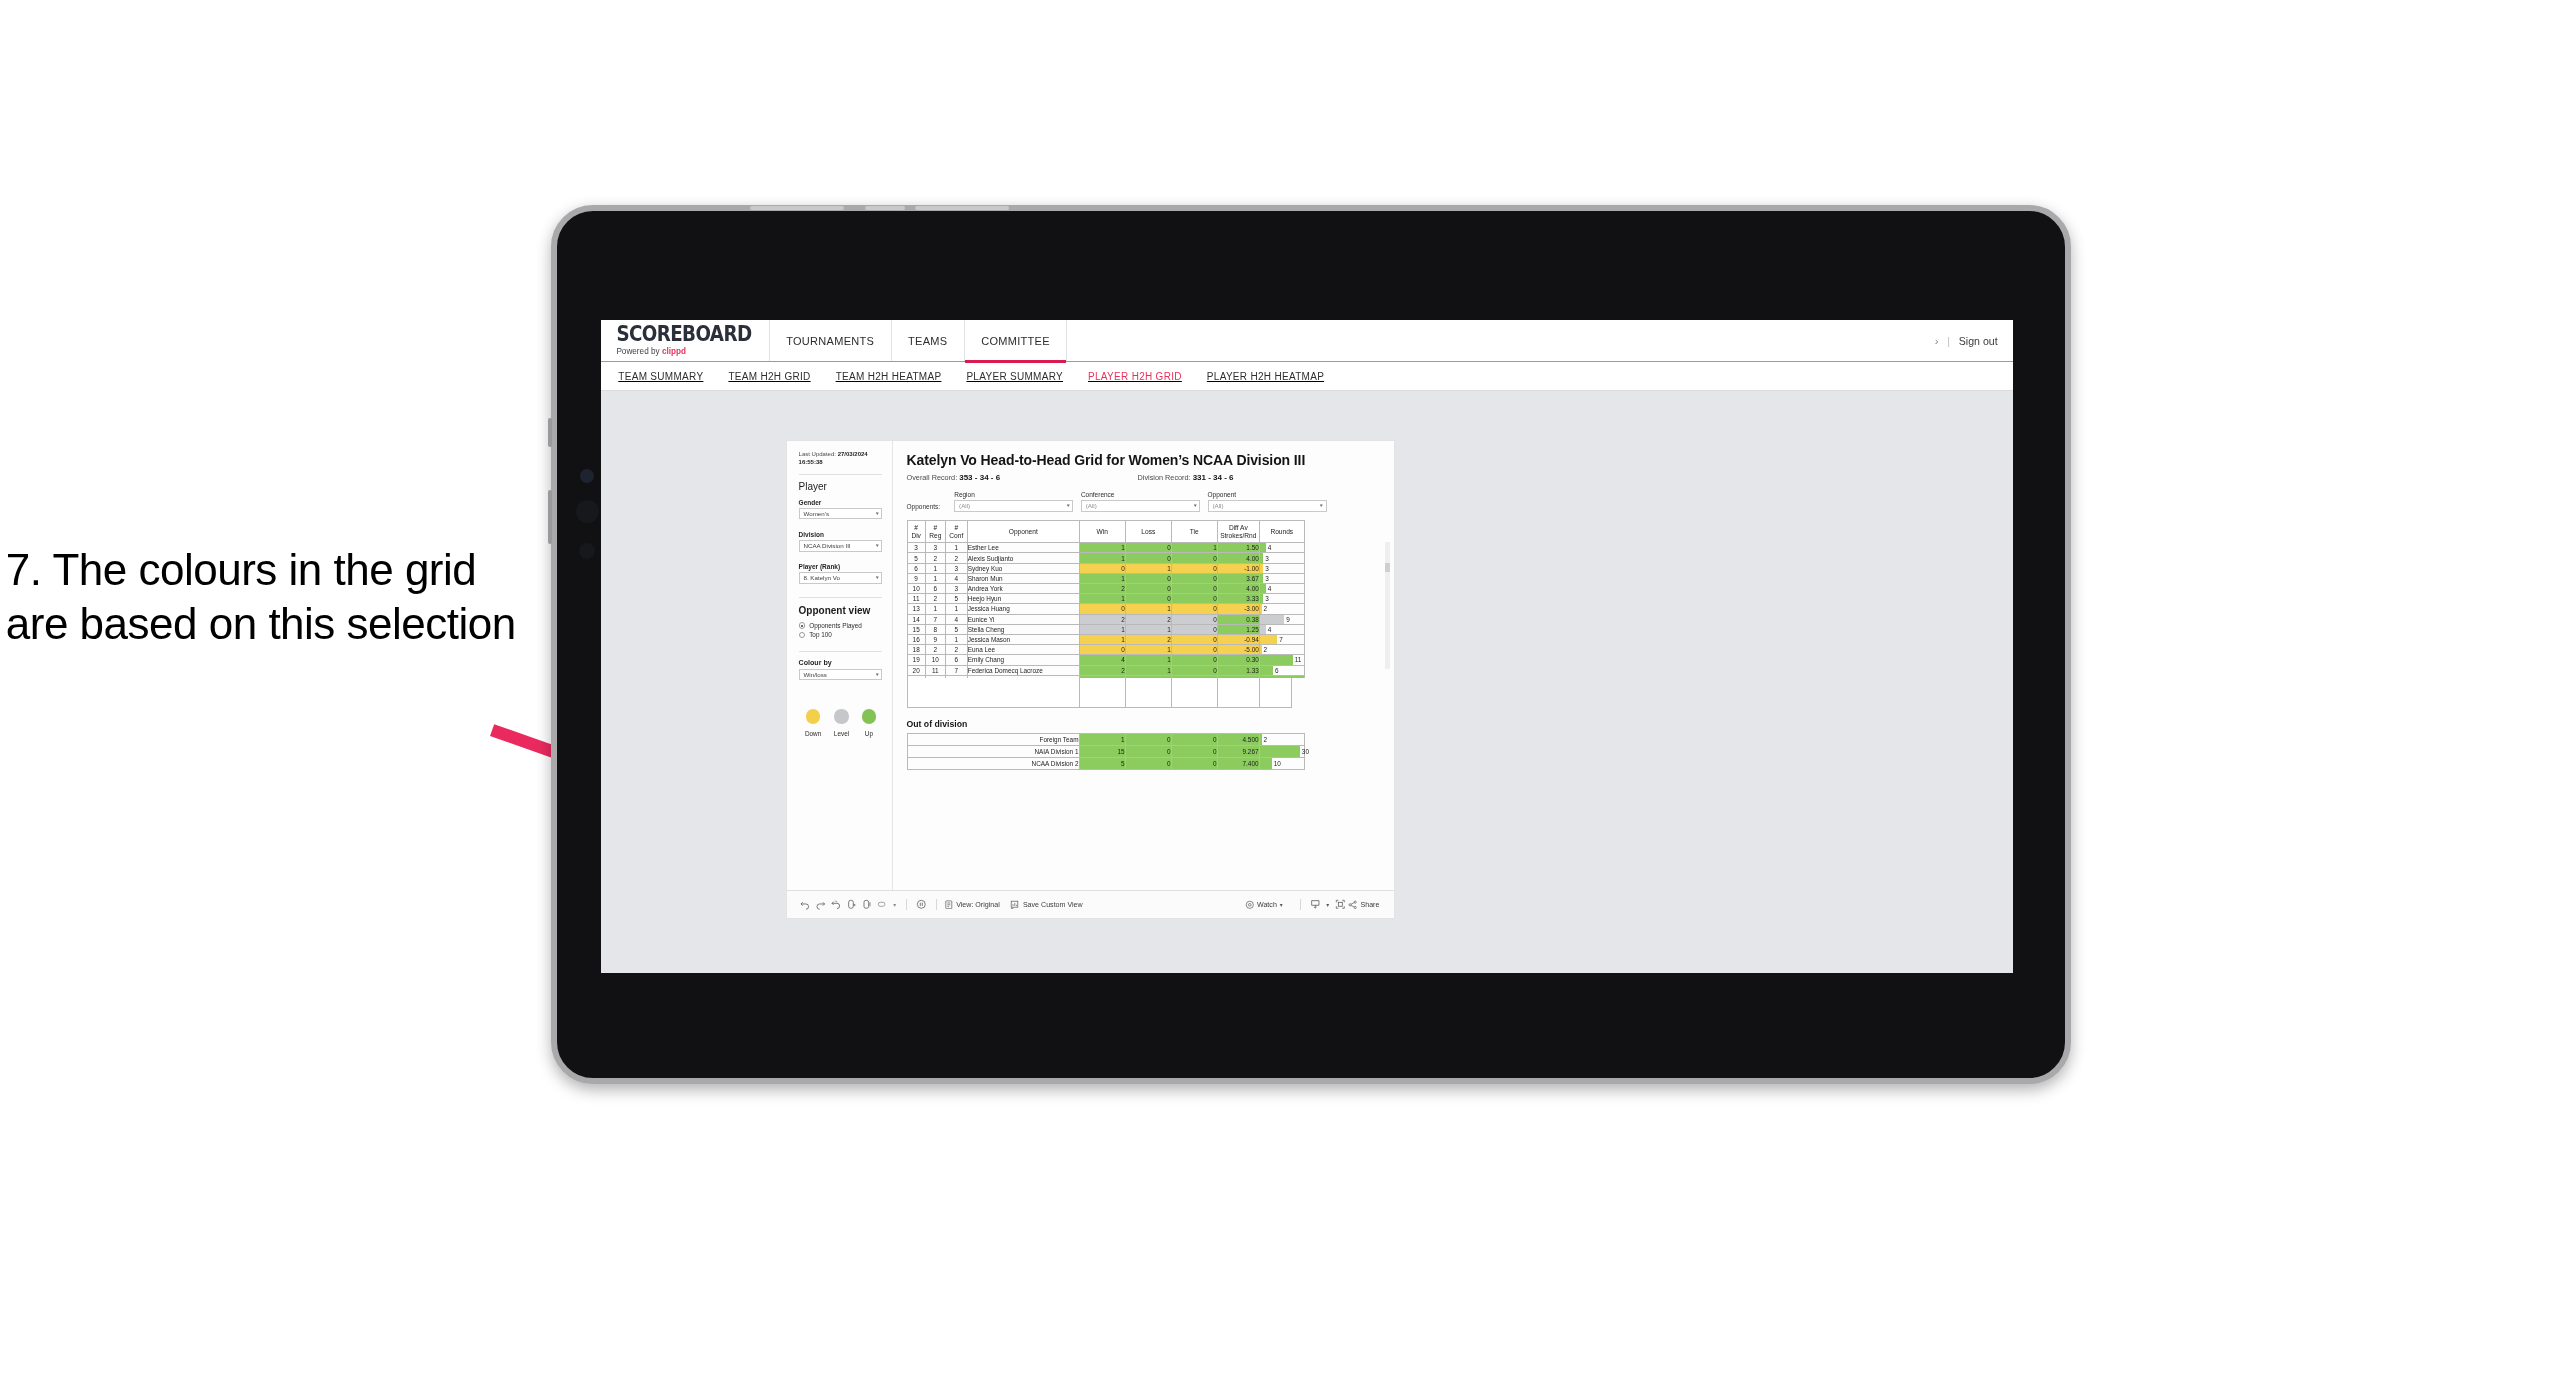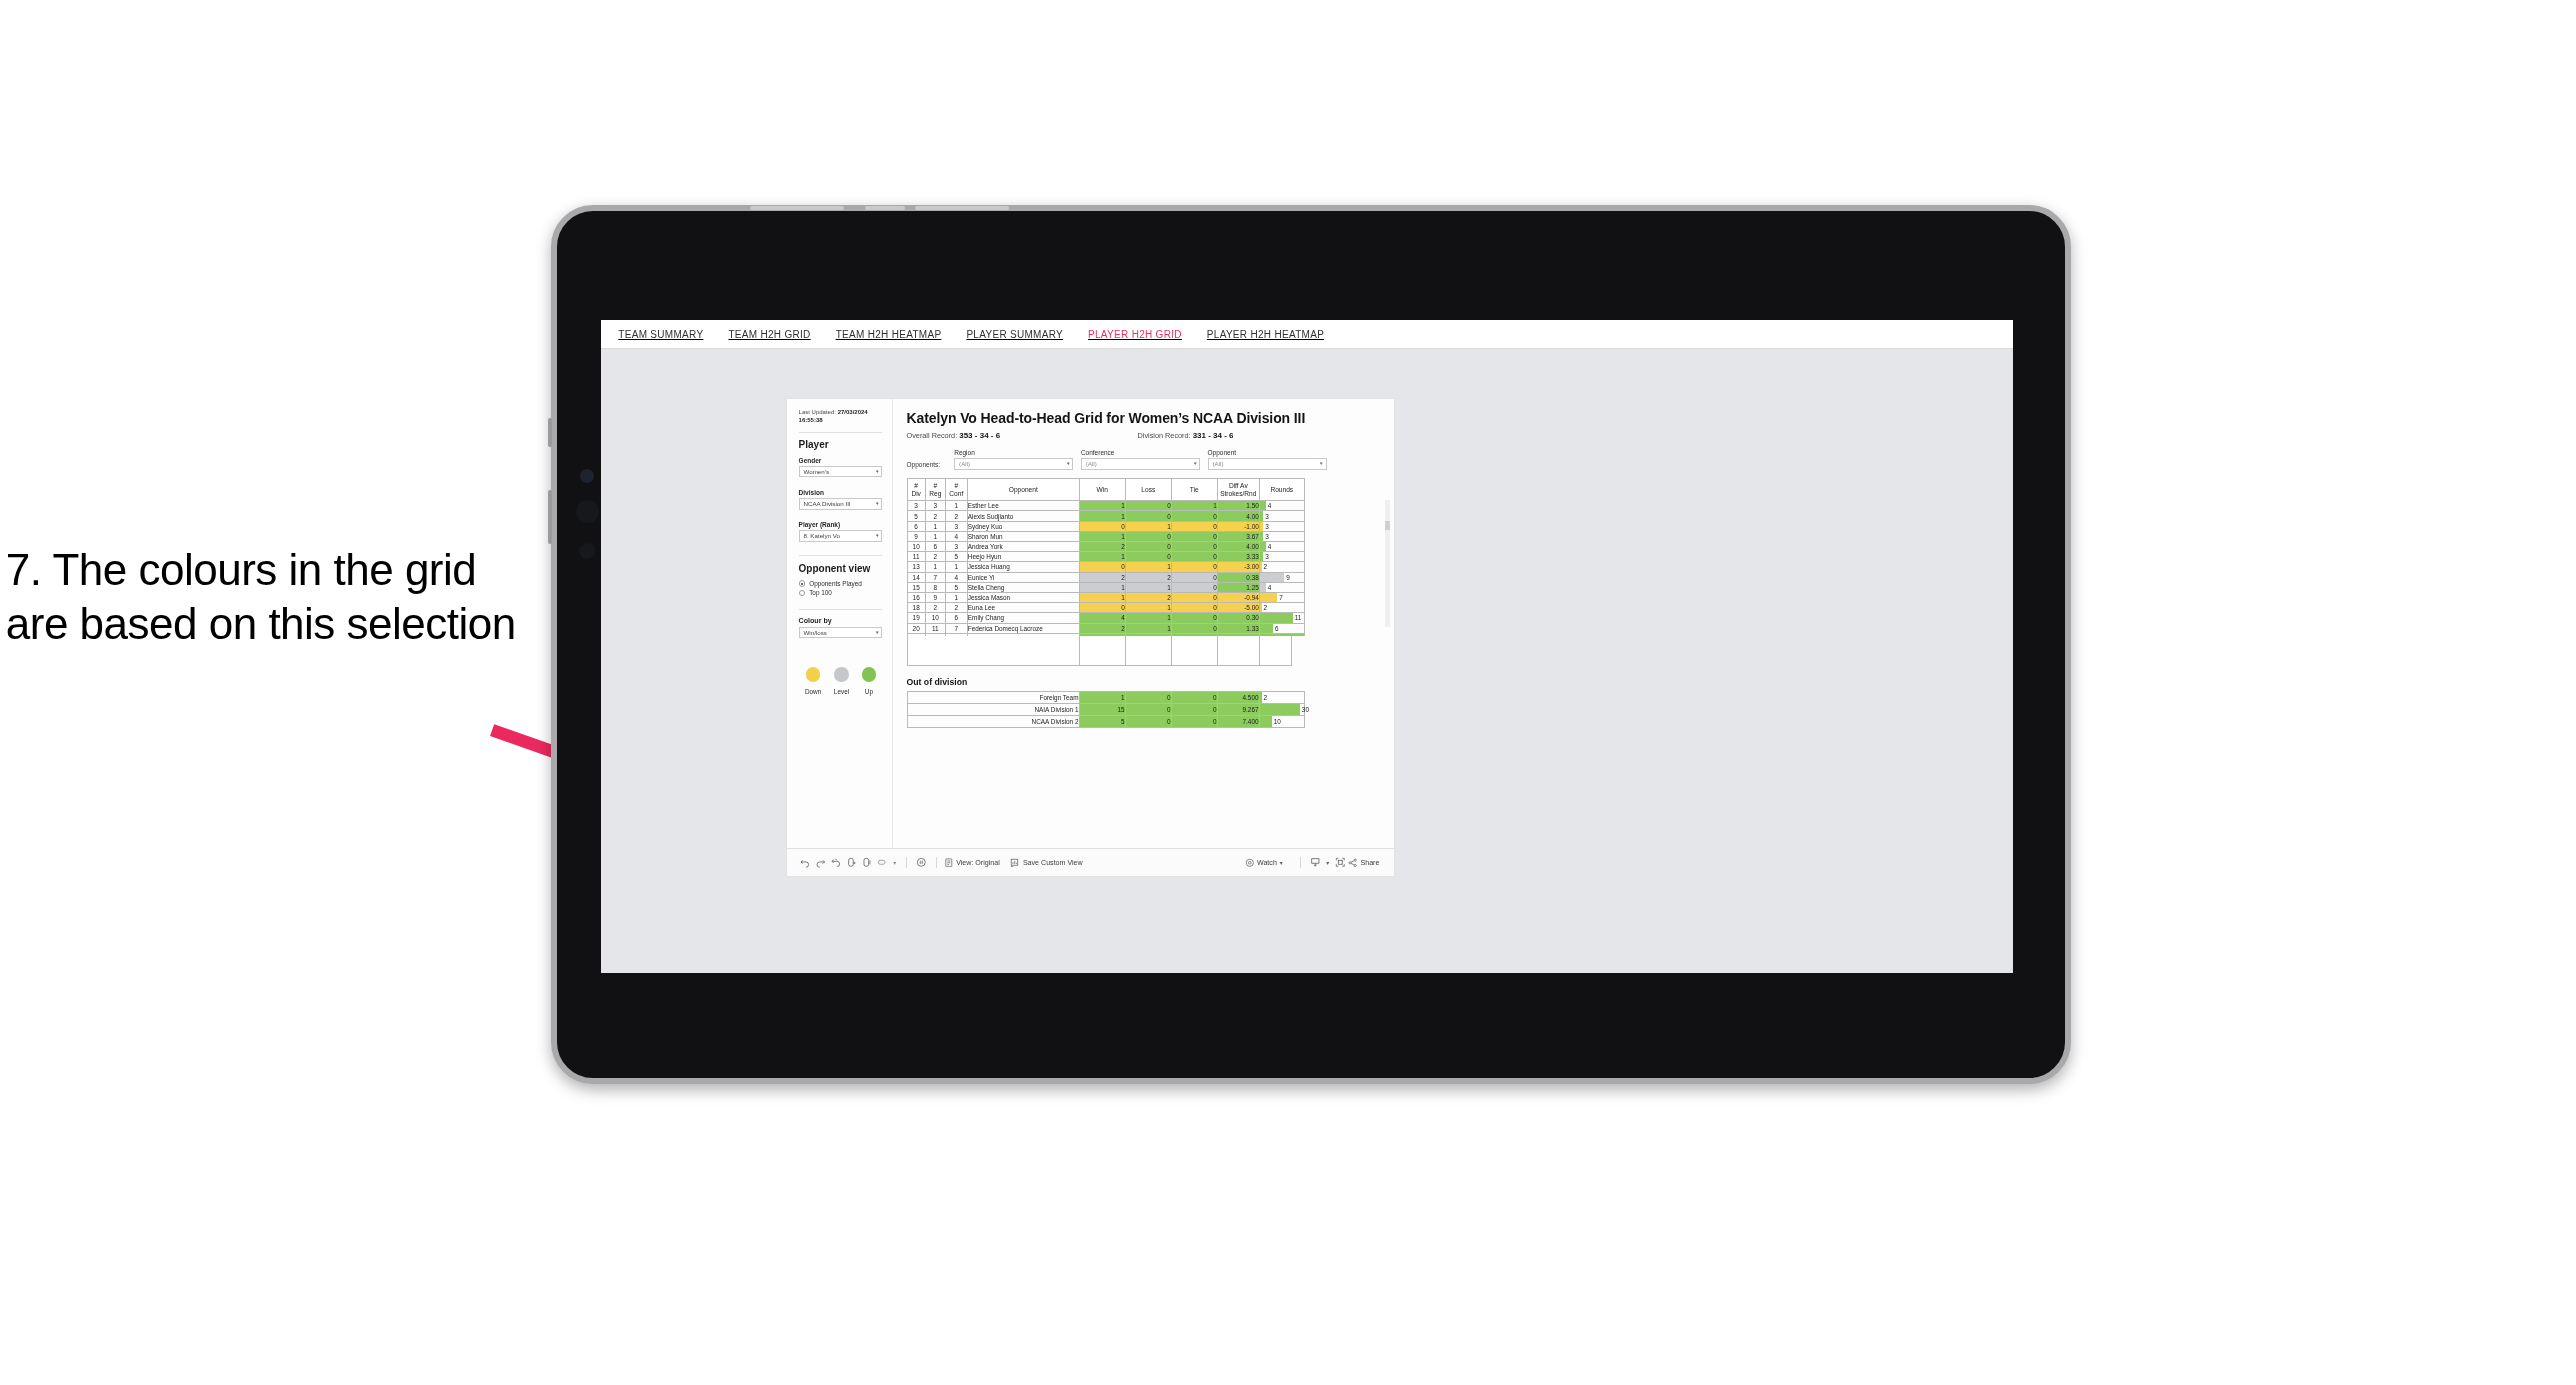--- a/index.html
+++ b/index.html
@@ -120,21 +120,21 @@
 
   
   #filters {
     width: 106px; padding: 8.7px 9.6px 0 11.6px;
     border-right: 1px solid #e6e6e6;
     display: flex; flex-direction: column;
   }
   #last-updated { font-size: 6px; color: #4b4b4b; line-height: 1.35; }
   #last-updated b { font-weight: 700; color: #1f1f1f; }
   .f-rule { height:1px; background:#e0e0e0; margin: 7.7px 0 6.7px 0; }
-  .f-h { font-size: 10px; font-weight: 700; color: #1b1b1b; margin-bottom: 6.7px; }
+  .f-h { font-size: 10px; font-weight: 400; color: #1b1b1b; margin-bottom: 6.7px; }
   .f-h2 { font-size: 10px; font-weight: 700; color: #1b1b1b; margin-bottom: 3.9px; }
   .f-label { font-size: 6.5px; font-weight: 700; color: #1f1f1f; margin-bottom: 1.9px; }
   .f-select {
     display:flex; align-items:center; justify-content:space-between;
     height: 11.6px; padding: 0 2.9px 0 3.9px;
     border: 1px solid #c9c9c9; background:#fff;
     font-size: 6.2px; color: #3d3d3d; cursor: pointer;
   }
   .f-select .caret { font-size:4.8px; color:#6d6d6d; transform: scaleX(1.25); }
   .f-gap { height: 11.6px; }
@@ -231,20 +231,35 @@
     <div id="side-btn-2"></div>
     <div id="top-speak-1"></div>
     <div id="top-speak-2"></div>
     <div id="top-speak-3"></div>
     <div class="cam-dot" id="cam1"></div>
     <div class="cam-dot" id="cam2"></div>
     <div class="cam-dot" id="cam3"></div>
 
     <div id="screen">
 
+      <div id="app-header">
+        <div id="brand">
+          <div id="brand-title">SCOREBOARD</div>
+          <div id="brand-sub"><span>Powered by </span><span class="pink">clippd</span></div>
+        </div>
+        <div class="top-tab">TOURNAMENTS</div>
+        <div class="top-tab">TEAMS</div>
+        <div class="top-tab active">COMMITTEE</div>
+        <div id="top-spacer"></div>
+        <div id="signout-wrap">
+          <span id="chev-right">›</span>
+          <span id="signout-divider">|</span>
+          <span id="signout-link">Sign out</span>
+        </div>
+      </div>
 
       <div id="subnav">
         <div class="sub-tab">TEAM SUMMARY</div>
         <div class="sub-tab">TEAM H2H GRID</div>
         <div class="sub-tab">TEAM H2H HEATMAP</div>
         <div class="sub-tab">PLAYER SUMMARY</div>
         <div class="sub-tab active">PLAYER H2H GRID</div>
         <div class="sub-tab">PLAYER H2H HEATMAP</div>
       </div>
 

